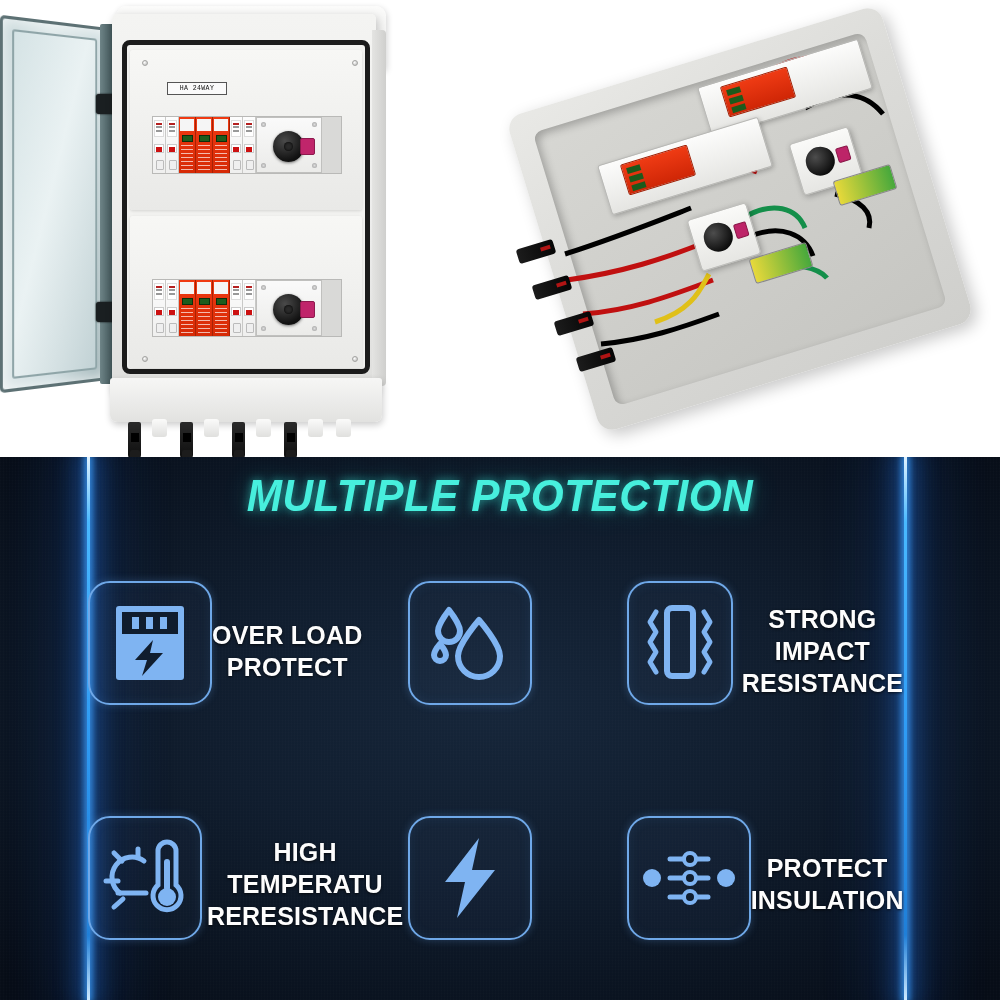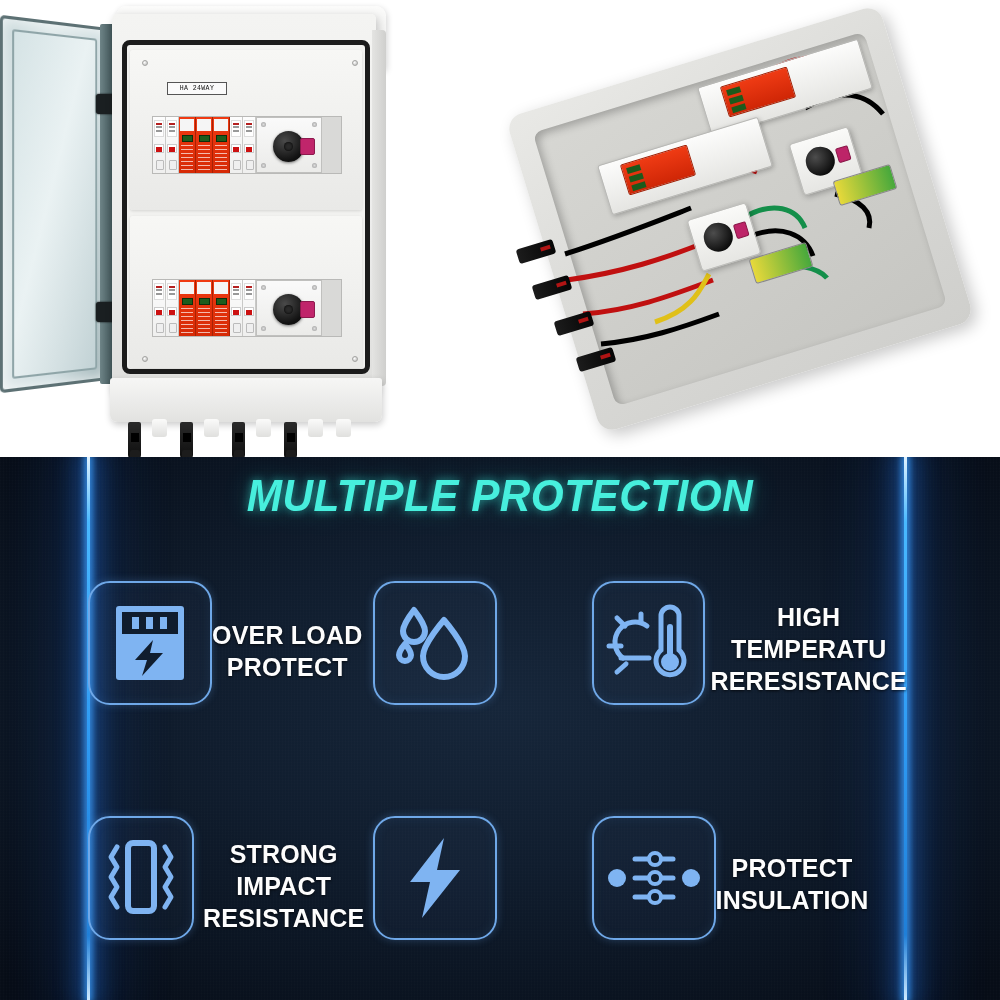--- a/index.html
+++ b/index.html
@@ -454,20 +454,32 @@
         <svg width="84" height="82" viewBox="0 0 84 82">
           <g fill="none" stroke="#7fb4f2" stroke-width="6" stroke-linejoin="round">
             <path d="M51 18 C51 18 72 42 72 54 A21 21 0 0 1 30 54 C30 42 51 18 51 18 Z"></path>
             <path d="M21 8 C21 8 32 22 32 29 A11 11 0 0 1 10 29 C10 22 21 8 21 8 Z"></path>
             <path d="M12 42 C12 42 18 49 18 53 A6 6 0 0 1 6 53 C6 49 12 42 12 42 Z"></path>
           </g>
         </svg>
       </div>
     </div>
 
+    <div class="cell">
+      <div class="iconbox">
+        <svg width="84" height="82" viewBox="0 0 84 82">
+          <rect x="29" y="6" width="26" height="68" rx="5" fill="none" stroke="#7fb4f2" stroke-width="6"></rect>
+          <path d="M18 10 L12 20 L18 30 L12 40 L18 50 L12 60 L18 70" fill="none" stroke="#7fb4f2" stroke-width="5" stroke-linejoin="round" stroke-linecap="round"></path>
+          <path d="M66 10 L72 20 L66 30 L72 40 L66 50 L72 60 L66 70" fill="none" stroke="#7fb4f2" stroke-width="5" stroke-linejoin="round" stroke-linecap="round"></path>
+        </svg>
+      </div>
+      <div class="cap">STRONG IMPACT
+RESISTANCE</div>
+    </div>
+
     <div class="cell r2cell">
       <div class="iconbox">
         <svg width="86" height="82" viewBox="0 0 86 82">
           <g stroke="#7fb4f2" stroke-width="5" stroke-linecap="round" fill="none">
             <path d="M12 16 L20 24"></path>
               <path d="M4 44 L16 44"></path>
               <path d="M12 70 L21 62"></path>
             <path d="M36 12 L36 20"></path>
             <path d="M18 56 A20 20 0 0 1 42 24"></path>
             <path d="M16 56 L44 56"></path>
@@ -476,32 +488,20 @@
             <path d="M56 14 a9 9 0 0 1 18 0 v34 a14 14 0 1 1 -18 0 z"></path>
           </g>
           <circle cx="65" cy="60" r="9" fill="#7fb4f2"></circle>
           <rect x="62" y="22" width="6" height="32" rx="3" fill="#7fb4f2"></rect>
         </svg>
       </div>
       <div class="cap">HIGH TEMPERATU
 RERESISTANCE</div>
     </div>
 
-    <div class="cell">
-      <div class="iconbox">
-        <svg width="84" height="82" viewBox="0 0 84 82">
-          <rect x="29" y="6" width="26" height="68" rx="5" fill="none" stroke="#7fb4f2" stroke-width="6"></rect>
-          <path d="M18 10 L12 20 L18 30 L12 40 L18 50 L12 60 L18 70" fill="none" stroke="#7fb4f2" stroke-width="5" stroke-linejoin="round" stroke-linecap="round"></path>
-          <path d="M66 10 L72 20 L66 30 L72 40 L66 50 L72 60 L66 70" fill="none" stroke="#7fb4f2" stroke-width="5" stroke-linejoin="round" stroke-linecap="round"></path>
-        </svg>
-      </div>
-      <div class="cap">STRONG IMPACT
-RESISTANCE</div>
-    </div>
-
     <div class="cell r2cell">
       <div class="iconbox">
         <svg width="62" height="84" viewBox="0 0 62 84">
           <path d="M40 2 L6 46 L26 46 L18 82 L56 34 L33 34 Z" fill="#7fb4f2"></path>
         </svg>
       </div>
     </div>
 
     <div class="cell r2cell">
       <div class="iconbox">

